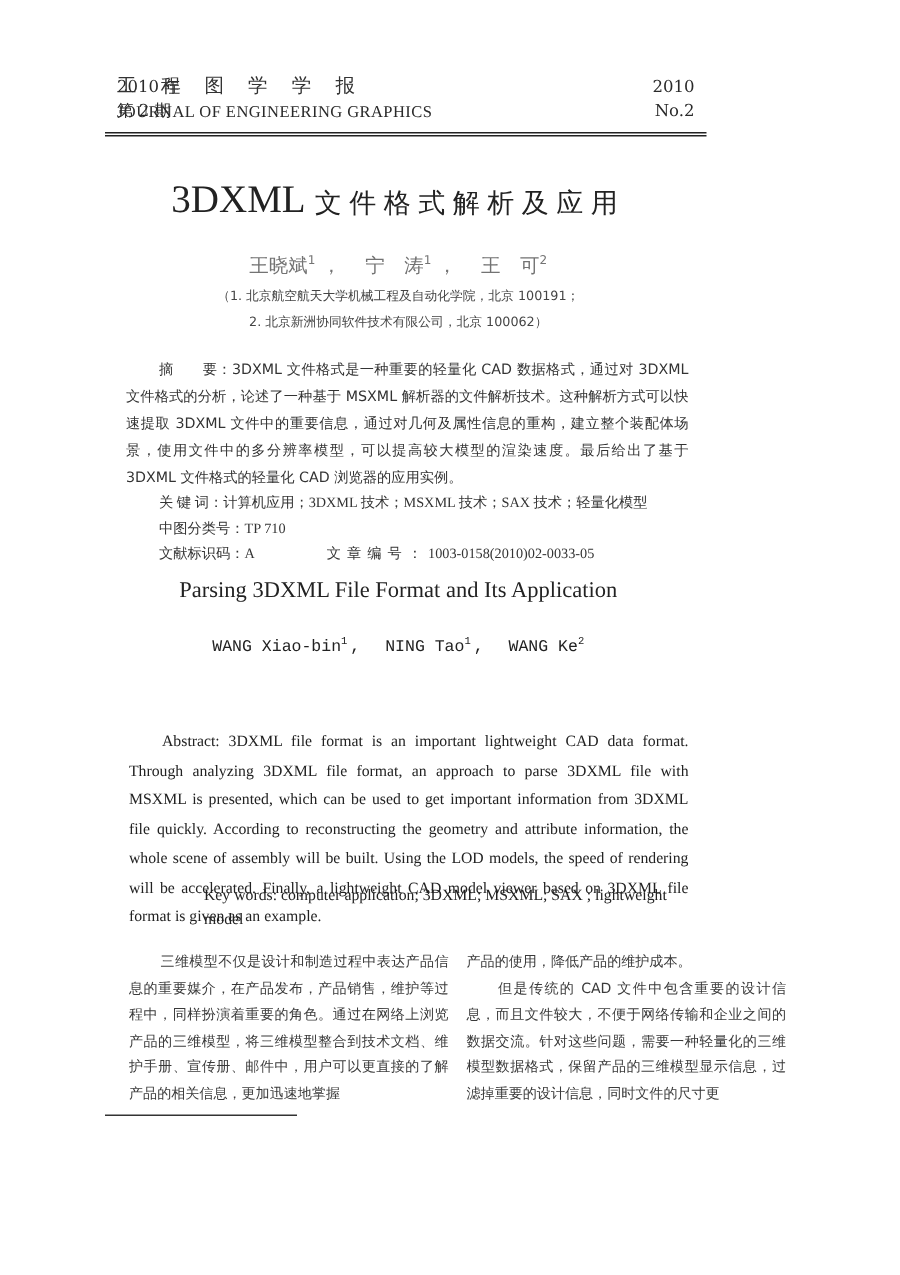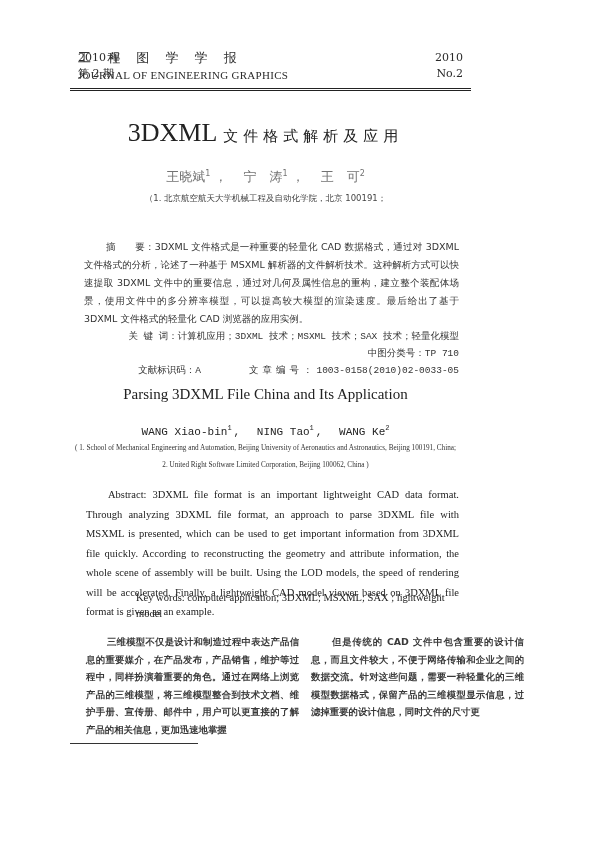--- a/index.html
+++ b/index.html
@@ -69,21 +69,21 @@
       color: #222;
     }
     .cn-title .latin {
       font-family: "Liberation Serif", serif;
       font-size: 26px;
       letter-spacing: 0px;
       margin-top: 36px;
     }
     .cn-title .han {
       font-family: "DejaVu Sans", "Liberation Sans", sans-serif;
-      font-size: 15px;
+      font-size: 18px;
       letter-spacing: 5px;
       margin-left: 6px;
     }
     .cn-authors {
       position: absolute;
       left: 0; right: 0;
       top: 165px;
       text-align: center;
       font-family: "DejaVu Sans", "Liberation Sans", sans-serif;
       font-size: 13px;
@@ -111,25 +111,24 @@
       font-size: 9.5px;
       line-height: 18px;
       text-align: justify;
       color: #333;
       text-indent: 22px;
     }
     .cn-abstract .label { letter-spacing: 0px; }
     .cn-meta {
       position: absolute;
       left: 106px; right: 72px;
-      font-family: Liberation Mono, monospace;
+      font-family: Liberation Serif, serif;
       font-size: 9.5px;
       line-height: 17px;
       color: #333;
-      text-align: right;
     }
     .cn-keywords { top: 328px; }
     .cn-clc { top: 345px; }
     .cn-doccode { top: 362px; }
     .cn-doccode .artno-label { margin-left: 48px; letter-spacing: 4px; }
     
     .en-title {
       position: absolute;
       left: 0; right: 0;
       top: 384px;
@@ -187,21 +186,20 @@
     
     .body-col {
       position: absolute;
       top: 633px;
       width: 213px;
       font-family: "DejaVu Sans", "Liberation Sans", sans-serif;
       font-size: 9.4px;
       line-height: 17.6px;
       text-align: justify;
       color: #3a3a3a;
-      font-weight: bold;
     }
     .body-col p { margin: 0; }
     .col-left { left: 86px; }
     .col-right { left: 311px; }
     .indent { text-indent: 21px; }
     
     .fn-rule {
       position: absolute;
       left: 70px;
       top: 743px;
@@ -244,59 +242,57 @@
   </div>
 
   <div class="cn-authors">
     <span><span>王晓斌</span><sup>1</sup></span><span class="sep">，</span>
     <span><span>宁　涛</span><sup>1</sup></span><span class="sep">，</span>
     <span><span>王　可</span><sup>2</sup></span>
   </div>
 
   <div class="cn-affil">
     <div>（1. 北京航空航天大学机械工程及自动化学院，北京  100191；</div>
+    <div>2. 北京新洲协同软件技术有限公司，北京  100062）</div>
   </div>
 
   <div class="cn-abstract">
     <span class="label">摘　　要：</span><span>3DXML 文件格式是一种重要的轻量化 CAD 数据格式，通过对 3DXML 文件格式的分析，论述了一种基于 MSXML 解析器的文件解析技术。这种解析方式可以快速提取 3DXML 文件中的重要信息，通过对几何及属性信息的重构，建立整个装配体场景，使用文件中的多分辨率模型，可以提高较大模型的渲染速度。最后给出了基于 3DXML 文件格式的轻量化 CAD 浏览器的应用实例。</span>
   </div>
 
   <div class="cn-meta cn-keywords">
     <span>关  键  词：</span><span>计算机应用；3DXML 技术；MSXML 技术；SAX 技术；轻量化模型</span>
   </div>
   <div class="cn-meta cn-clc">
     <span>中图分类号：</span><span>TP 710</span>
   </div>
   <div class="cn-meta cn-doccode">
     <span>文献标识码：</span><span>A</span><span class="artno-label">文章编号：</span><span>1003-0158(2010)02-0033-05</span>
   </div>
 
-  <div class="en-title">Parsing 3DXML File China and Its Application</div>
+  <div class="en-title">Parsing 3DXML File Format and Its Application</div>
 
   <div class="en-authors">
     <span><span>WANG Xiao-bin</span><sup>1</sup></span><span class="sep">,</span>
     <span><span>NING Tao</span><sup>1</sup></span><span class="sep">,</span>
     <span><span>WANG Ke</span><sup>2</sup></span>
   </div>
 
-  <div class="en-affil">
-    <div>( 1. School of Mechanical Engineering and Automation, Beijing University of Aeronautics and Astronautics, Beijing 100191, China;</div>
-    <div>2. United Right Software Limited Corporation, Beijing 100062, China )</div>
-  </div>
 
   <div class="en-abstract">
     <span>Abstract:</span> <span>3DXML file format is an important lightweight CAD data format. Through analyzing 3DXML file format, an approach to parse 3DXML file with MSXML is presented, which can be used to get important information from 3DXML file quickly. According to reconstructing the geometry and attribute information, the whole scene of assembly will be built. Using the LOD models, the speed of rendering will be accelerated. Finally, a lightweight CAD model viewer based on 3DXML file format is given as an example.</span>
   </div>
 
   <div class="en-keywords">
     <span>Key words:</span> <span>computer application; 3DXML; MSXML; SAX ; lightweight model</span>
   </div>
 
   <div class="body-col col-left">
     <p class="indent">三维模型不仅是设计和制造过程中表达产品信息的重要媒介，在产品发布，产品销售，维护等过程中，同样扮演着重要的角色。通过在网络上浏览产品的三维模型，将三维模型整合到技术文档、维护手册、宣传册、邮件中，用户可以更直接的了解产品的相关信息，更加迅速地掌握</p>
   </div>
   <div class="body-col col-right">
+    <p>产品的使用，降低产品的维护成本。</p>
     <p class="indent">但是传统的 CAD 文件中包含重要的设计信息，而且文件较大，不便于网络传输和企业之间的数据交流。针对这些问题，需要一种轻量化的三维模型数据格式，保留产品的三维模型显示信息，过滤掉重要的设计信息，同时文件的尺寸更</p>
   </div>
 
   <div class="fn-rule"></div>
 
 </div>
 
 </body></html>

